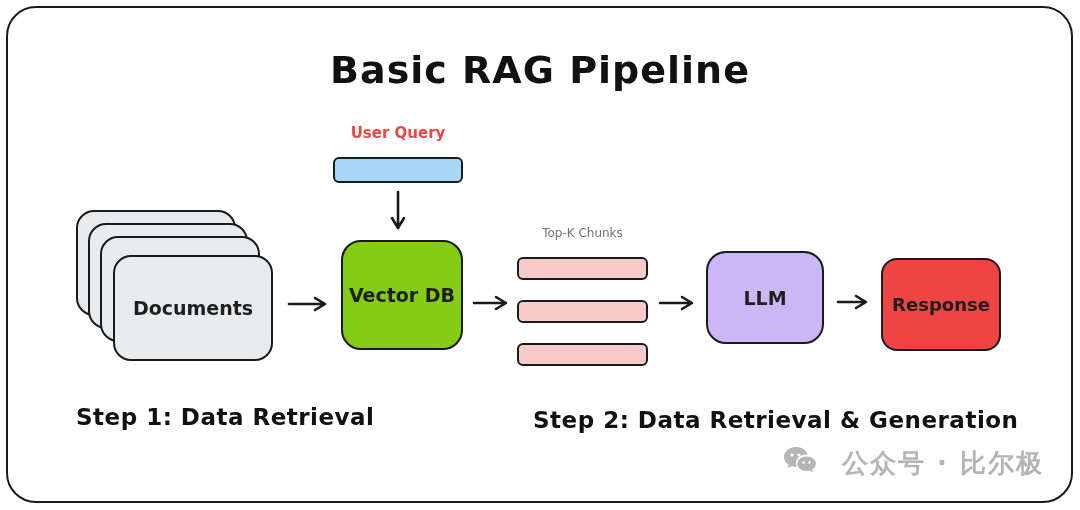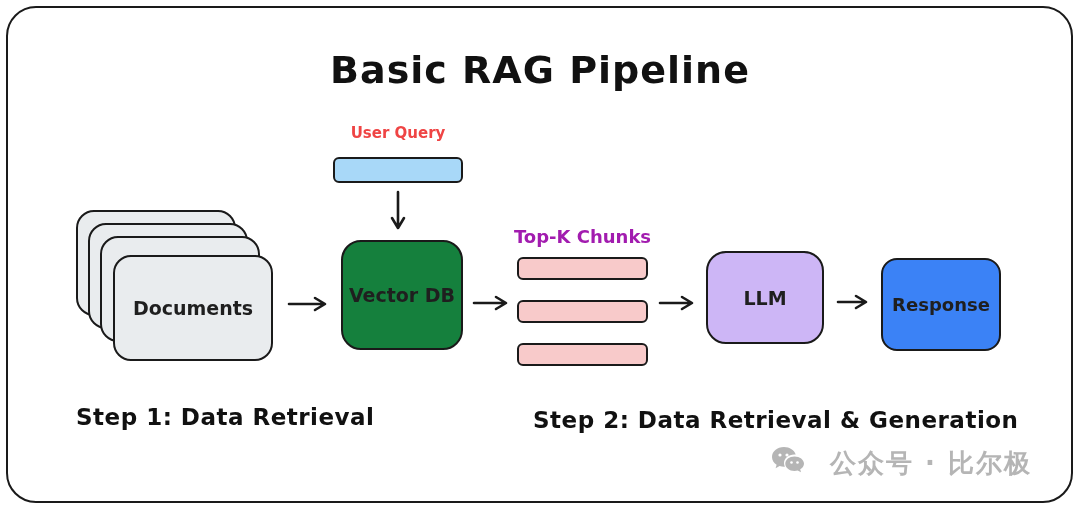--- a/index.html
+++ b/index.html
@@ -63,32 +63,32 @@
   .doc-card.c2 { left: 24px; top: 26px; }
   .doc-card.c3 { left: 37px; top: 45px; display: flex; align-items: center; justify-content: center; }
   .doc-card.c3 .label { font-size: 19px; font-weight: 600; }
 
   .node {
     position: absolute;
     display: flex; align-items: center; justify-content: center;
     border: 2.5px solid #1a1a1a;
     font-size: 19px; font-weight: 600;
   }
-  .vector-db { left: 341px; top: 240px; width: 122px; height: 110px; background: #15803d; border-radius: 20px; }
+  .vector-db { left: 341px; top: 240px; width: 122px; height: 110px; background: #84cc16; border-radius: 20px; }
   .llm       { left: 706px; top: 251px; width: 118px; height: 93px; background: #cdb6f6; border-radius: 20px; }
-  .response  { left: 881px; top: 258px; width: 120px; height: 93px;  background: #3b82f6; border-radius: 16px; font-size: 18px; }
+  .response  { left: 881px; top: 258px; width: 120px; height: 93px;  background: #ef4444; border-radius: 16px; font-size: 18px; }
 
   .chunks-label {
     position: absolute;
     left: 505px; top: 226px;
     width: 155px;
     text-align: center;
-    font-size: 18px;
-    font-weight: 700;
-    color: #a21caf;
+    font-size: 12px;
+    font-weight: 400;
+    color: #737373;
   }
   .chunk-bar {
     position: absolute;
     left: 517px;
     width: 131px; height: 23px;
     background: #f8caca;
     border: 2.5px solid #1a1a1a;
     border-radius: 6px;
   }
   .chunk-bar.b0 { top: 257px; }
@@ -104,21 +104,21 @@
     font-weight: 700;
     letter-spacing: 0.5px;
     color: #111111;
     white-space: nowrap;
   }
   .step1 { left: 76px;  top: 404px; }
   .step2 { left: 513px; top: 407px; margin-left: 20px; }
 
   .watermark {
     position: absolute;
-    right: 48px; top: 445px;
+    right: 36px; top: 445px;
     display: flex; align-items: center; gap: 24px;
     color: #b5b5b5;
   }
   .watermark .wm-text { font-size: 26px; font-weight: 600; letter-spacing: 2px; }
 </style>
 </head>
 <body>
 
 <div class="canvas">
   <div class="frame"></div>

